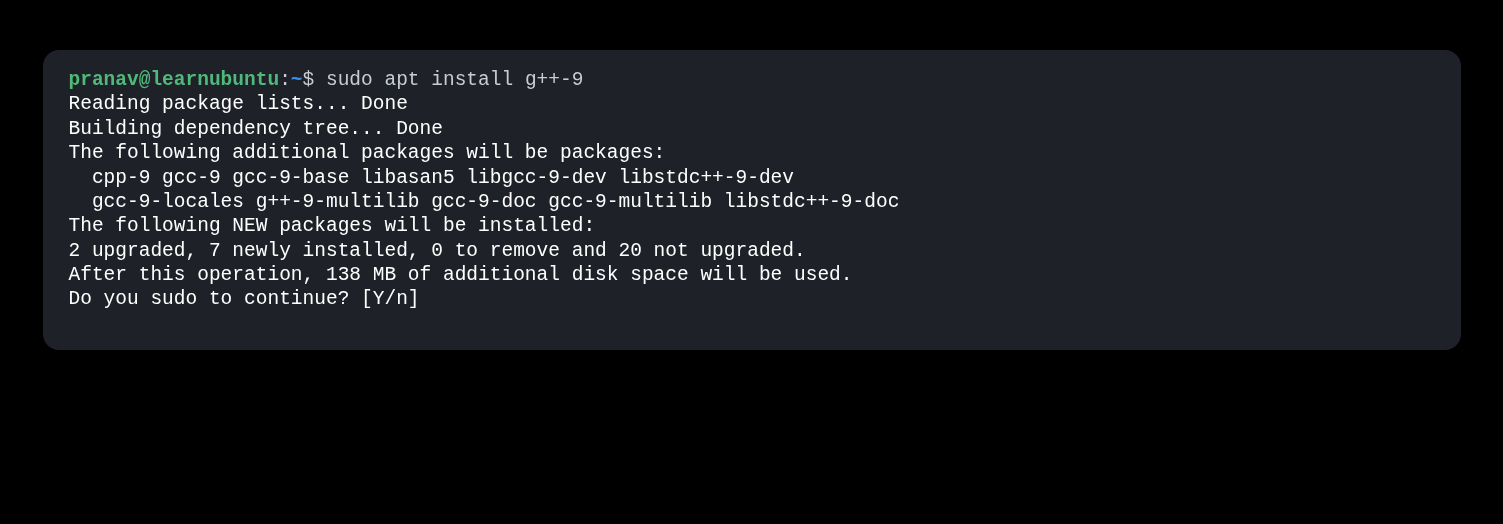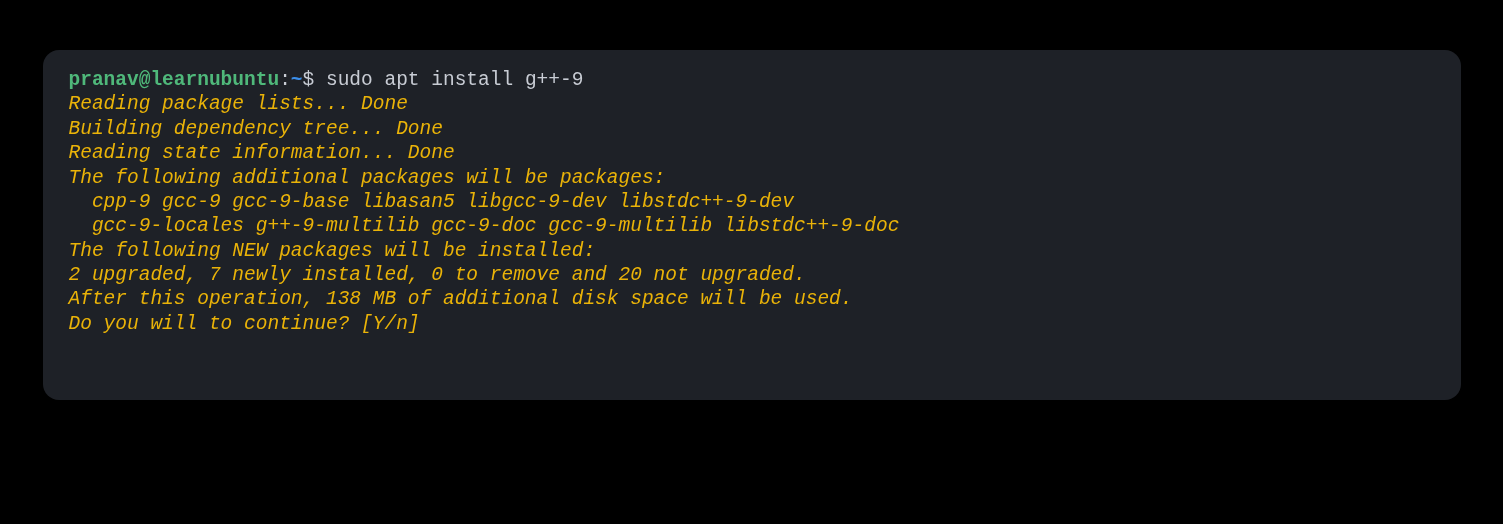--- a/index.html
+++ b/index.html
@@ -13,21 +13,21 @@
       height: 524px;
       display: flex;
       align-items: flex-start;
       justify-content: center;
       padding-top: 50px;
     }
     .terminal-window {
       background: #1e2127;
       border-radius: 16px;
       width: 1418px;
-      padding: 18px 26px 64px 26px;
+      padding: 18px 26px 38px 26px;
       font-family: "SF Mono", "Monaco", "Menlo", "Consolas", "Liberation Mono", monospace;
       font-size: 19.5px;
       line-height: 1.25;
       color: #c8ccd4;
       box-shadow: 0 10px 40px rgba(0,0,0,0.6);
     }
     .prompt-line {
       white-space: pre;
     }
     .prompt-user {
@@ -41,33 +41,31 @@
       color: #3b8eea;
       font-weight: 600;
     }
     .prompt-dollar {
       color: #c8ccd4;
     }
     .command {
       color: #c8ccd4;
     }
     .output-line {
-      color: #eab308;
+      color: #ffffff;
       white-space: pre;
-      font-style: italic;
     }
   </style>
 </head>
 <body>
 
 <div class="terminal-window">
   <div class="prompt-line"><span class="prompt-user">pranav@learnubuntu</span><span class="prompt-colon">:</span><span class="prompt-tilde">~</span><span class="prompt-dollar">$</span><span class="command"> sudo apt install g++-9</span></div>
   <div class="output-line">Reading package lists... Done</div>
   <div class="output-line">Building dependency tree... Done</div>
-  <div class="output-line">Reading state information... Done</div>
   <div class="output-line">The following additional packages will be packages:</div>
   <div class="output-line">  cpp-9 gcc-9 gcc-9-base libasan5 libgcc-9-dev libstdc++-9-dev</div>
   <div class="output-line">  gcc-9-locales g++-9-multilib gcc-9-doc gcc-9-multilib libstdc++-9-doc</div>
   <div class="output-line">The following NEW packages will be installed:</div>
   <div class="output-line">2 upgraded, 7 newly installed, 0 to remove and 20 not upgraded.</div>
   <div class="output-line">After this operation, 138 MB of additional disk space will be used.</div>
-  <div class="output-line">Do you will to continue? [Y/n]</div>
+  <div class="output-line">Do you sudo to continue? [Y/n]</div>
 </div>
 
 </body></html>

